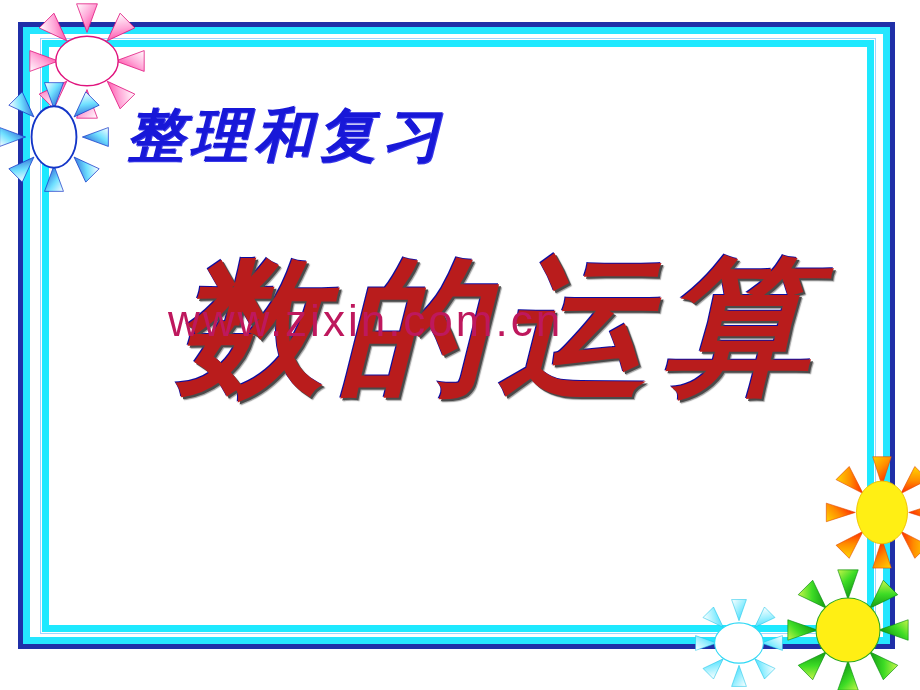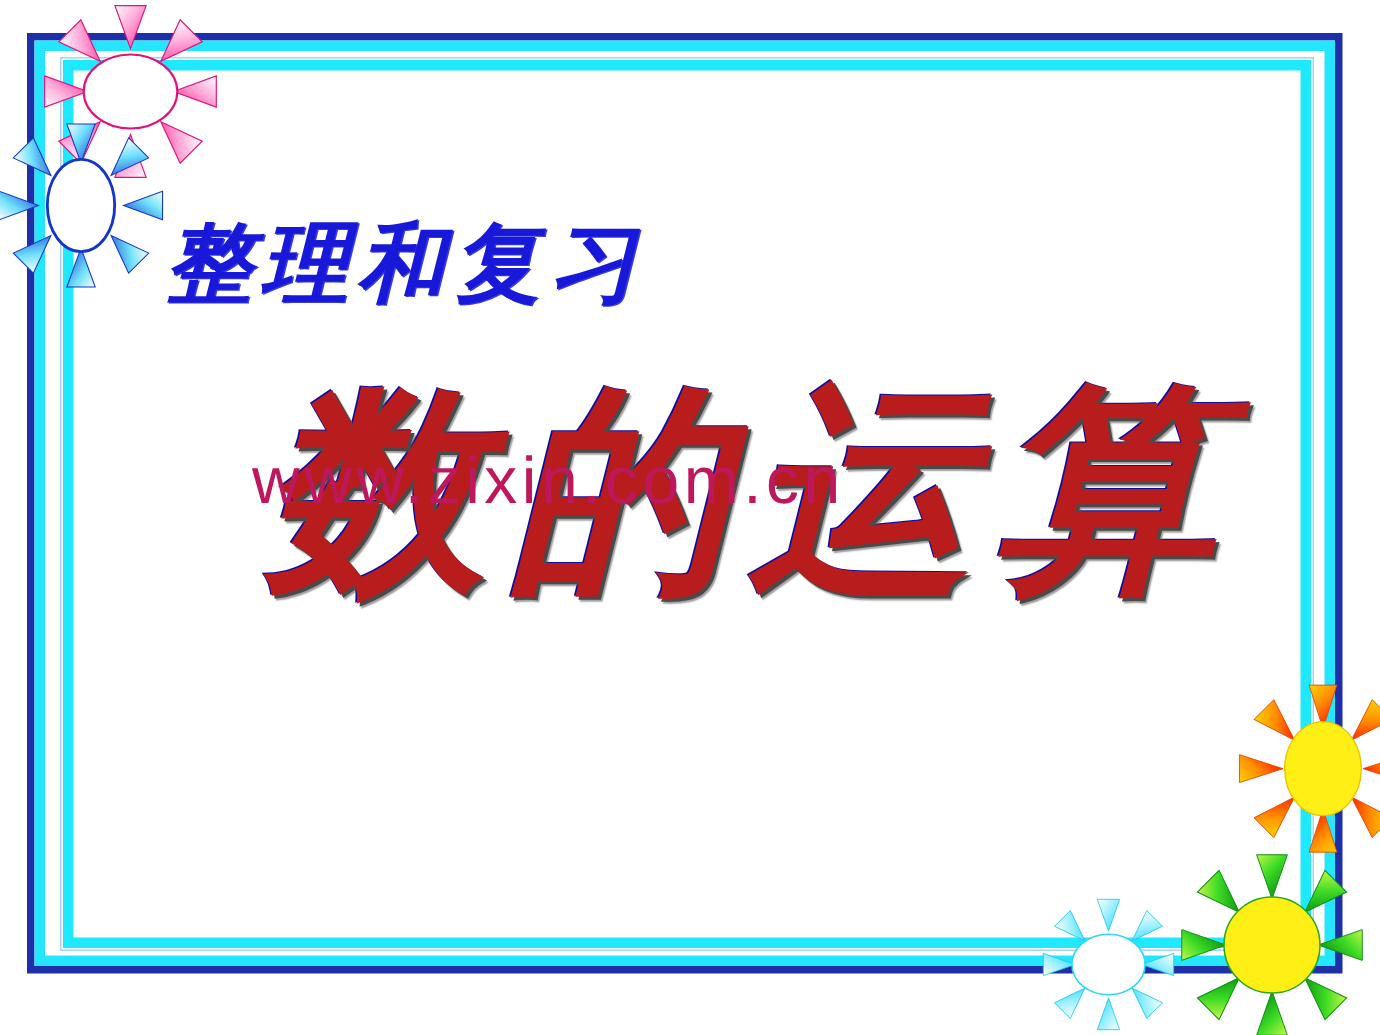--- a/index.html
+++ b/index.html
@@ -60,32 +60,31 @@
     width: 836px;
     height: 596px;
     box-sizing: border-box;
     border: 1px solid #9fd4ff;
     pointer-events: none;
   }
 
   
   .subtitle {
     position: absolute;
-    left: 110px;
+    left: 126px;
     top: 106px;
     font-family: "DejaVu Sans", "Liberation Sans", sans-serif;
     font-size: 58px;
     font-weight: bold;
     font-style: italic;
     color: #1818d8;
     letter-spacing: 6px;
     white-space: nowrap;
     line-height: 1;
     text-shadow: 1px 1px 0 #3a3ae8;
-    margin-top: 40px;
   }
   .main-title {
     position: absolute;
     left: 176px;
     top: 240px;
     font-family: "DejaVu Sans", "Liberation Sans", sans-serif;
     font-size: 148px;
     font-weight: bold;
     font-style: italic;
     color: #b91c1c;

